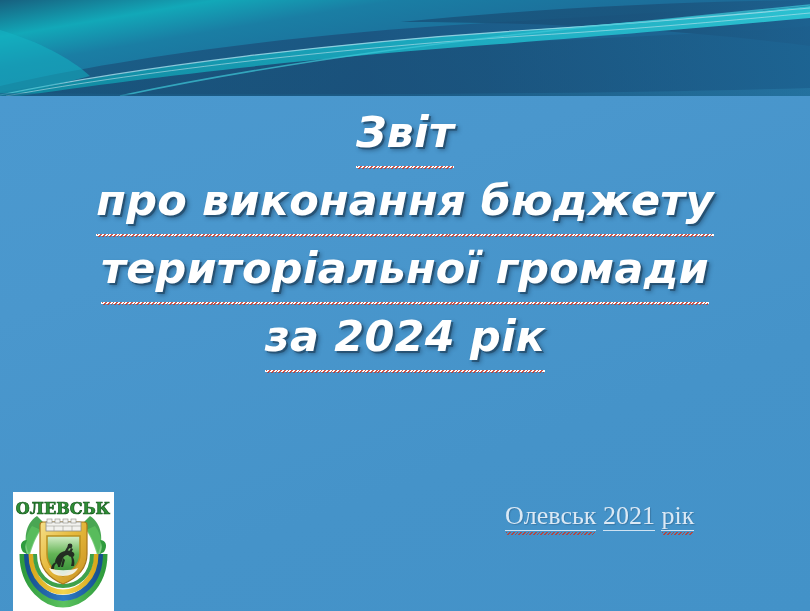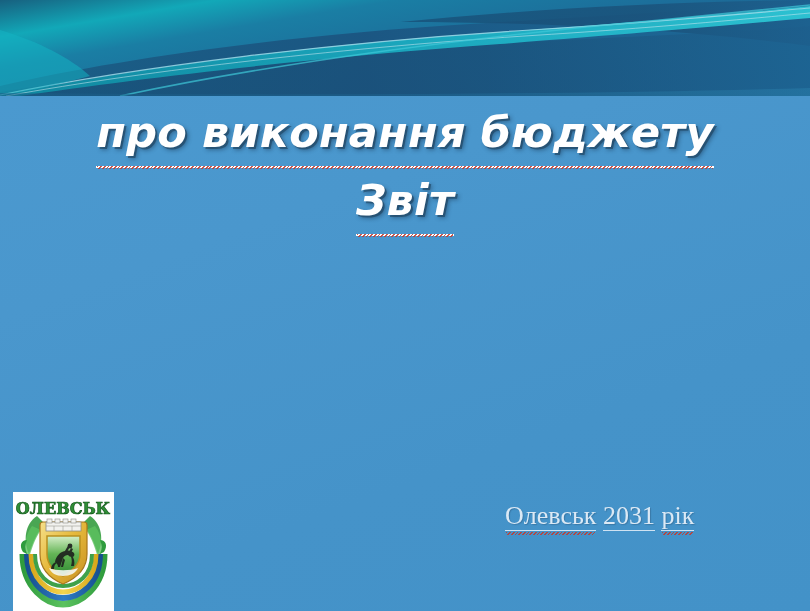--- a/index.html
+++ b/index.html
@@ -172,24 +172,30 @@
       <path d="M120,96 C280,62 480,36 660,20 C720,14 770,9 810,5" stroke="#3fc9d8" stroke-width="1.6" fill="none" opacity="0.7"></path>
 
       <path d="M0,30 C40,42 70,58 90,76 C60,84 26,92 0,96 Z" fill="#14b3c2" opacity="0.55"></path>
 
       <path d="M0,96 L810,96 L810,88 C600,94 300,96 0,93 Z" fill="url(#gBot)" opacity="0.5"></path>
     </svg>
   </div>
 
   <div class="title-block">
     <span class="title-line">
+      <span class="u"><span class="sp">Звіт</span></span>
+    </span>
+    <span class="title-line">
       <span class="u"><span class="sp">про виконання бюджету</span></span>
     </span>
     <span class="title-line">
-      <span class="u"><span class="sp">Звіт</span></span>
+      <span class="u"><span class="sp">територіальної громади</span></span>
+    </span>
+    <span class="title-line">
+      <span class="u"><span class="sp">за 2024 рік</span></span>
     </span>
   </div>
 
   <div class="emblem-box">
     <svg viewBox="0 0 101 119" xmlns="http://www.w3.org/2000/svg">
       <defs>
         <linearGradient id="shieldG" x1="0" y1="0" x2="1" y2="1">
           <stop offset="0%" stop-color="#f6e08a"></stop>
           <stop offset="45%" stop-color="#e6b93c"></stop>
           <stop offset="100%" stop-color="#c7901f"></stop>
@@ -262,17 +268,17 @@
       </g>
 
       <path d="M36,76 C42,79 58,79 65,76 C63,81 57,84 50,84 C43,84 38,81 36,76 Z" fill="#f4f7f0" opacity="0.9"></path>
 
       <text x="50" y="22" text-anchor="middle" font-family="DejaVu Serif, serif" font-size="16" font-weight="bold" fill="#2f8f36" stroke="#14571c" stroke-width="0.7">ОЛЕВСЬК</text>
     </svg>
   </div>
 
   <div class="footer">
     <div class="footer-text">
-      <span class="u2"><span class="sp">Олевськ</span></span><span>&nbsp;</span><span class="u2">2031</span><span>&nbsp;</span><span class="u2"><span class="sp">рік</span></span>
+      <span class="u2"><span class="sp">Олевськ</span></span><span>&nbsp;</span><span class="u2">2021</span><span>&nbsp;</span><span class="u2"><span class="sp">рік</span></span>
     </div>
   </div>
 
 </div>
 
 </body></html>

